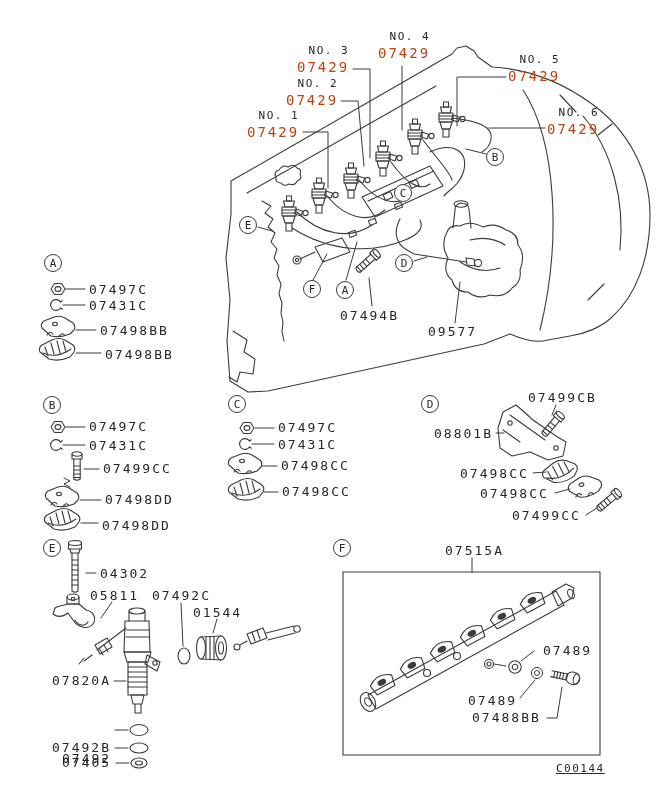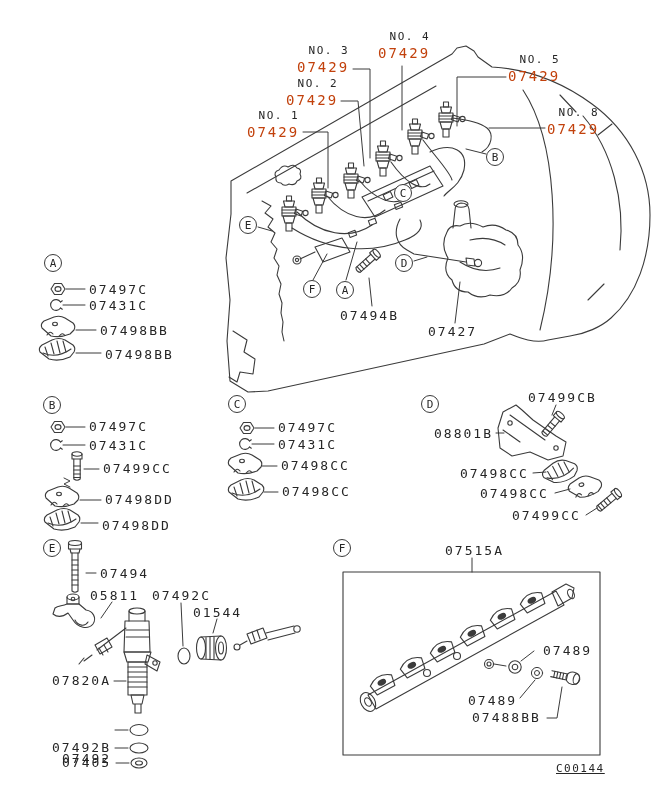--- a/index.html
+++ b/index.html
@@ -325,26 +325,26 @@
   </div>
   <div class="inj-lbl" style="left:378px;top:30px">
     <span class="nl">NO. 4</span>
     <span class="pn">07429</span>
   </div>
   <div class="inj-lbl" style="left:508px;top:53px">
     <span class="nl">NO. 5</span>
     <span class="pn">07429</span>
   </div>
   <div class="inj-lbl" style="left:547px;top:106px">
-    <span class="nl">NO. 8</span>
+    <span class="nl">NO. 6</span>
     <span class="pn">07429</span>
   </div>
 
   <span class="lbl pl" style="left:340px;top:309px">07494B</span>
-  <span class="lbl pl" style="left:428px;top:325px">07427</span>
+  <span class="lbl pl" style="left:428px;top:325px">09577</span>
 
   <span class="co" style="left:336px;top:281px">A</span>
   <span class="co" style="left:486px;top:148px">B</span>
   <span class="co" style="left:394px;top:184px">C</span>
   <span class="co" style="left:395px;top:254px">D</span>
   <span class="co" style="left:239px;top:216px">E</span>
   <span class="co" style="left:303px;top:280px">F</span>
 
   <span class="co" style="left:44px;top:254px">A</span>
   <span class="co" style="left:43px;top:396px">B</span>
@@ -368,21 +368,21 @@
   <span class="lbl pl" style="left:278px;top:438px">07431C</span>
   <span class="lbl pl" style="left:281px;top:459px">07498CC</span>
   <span class="lbl pl" style="left:282px;top:485px">07498CC</span>
 
   <span class="lbl pl" style="left:528px;top:391px">07499CB</span>
   <span class="lbl pl" style="left:434px;top:427px">08801B</span>
   <span class="lbl pl" style="left:460px;top:467px">07498CC</span>
   <span class="lbl pl" style="left:480px;top:487px">07498CC</span>
   <span class="lbl pl" style="left:512px;top:509px">07499CC</span>
 
-  <span class="lbl pl" style="left:100px;top:567px">07494</span>
+  <span class="lbl pl" style="left:100px;top:567px">04302</span>
   <span class="lbl pl" style="left:90px;top:589px">05811</span>
   <span class="lbl pl" style="left:152px;top:589px">07492C</span>
   <span class="lbl pl" style="left:193px;top:606px">01544</span>
   <span class="lbl pl" style="left:52px;top:674px">07820A</span>
   <span class="lbl pl" style="left:62px;top:752px">07492</span>
   <span class="lbl pl" style="left:52px;top:741px">07492B</span>
   <span class="lbl pl" style="left:62px;top:756px">07405</span>
 
   <span class="lbl pl" style="left:445px;top:544px">07515A</span>
   <span class="lbl pl" style="left:543px;top:644px">07489</span>

